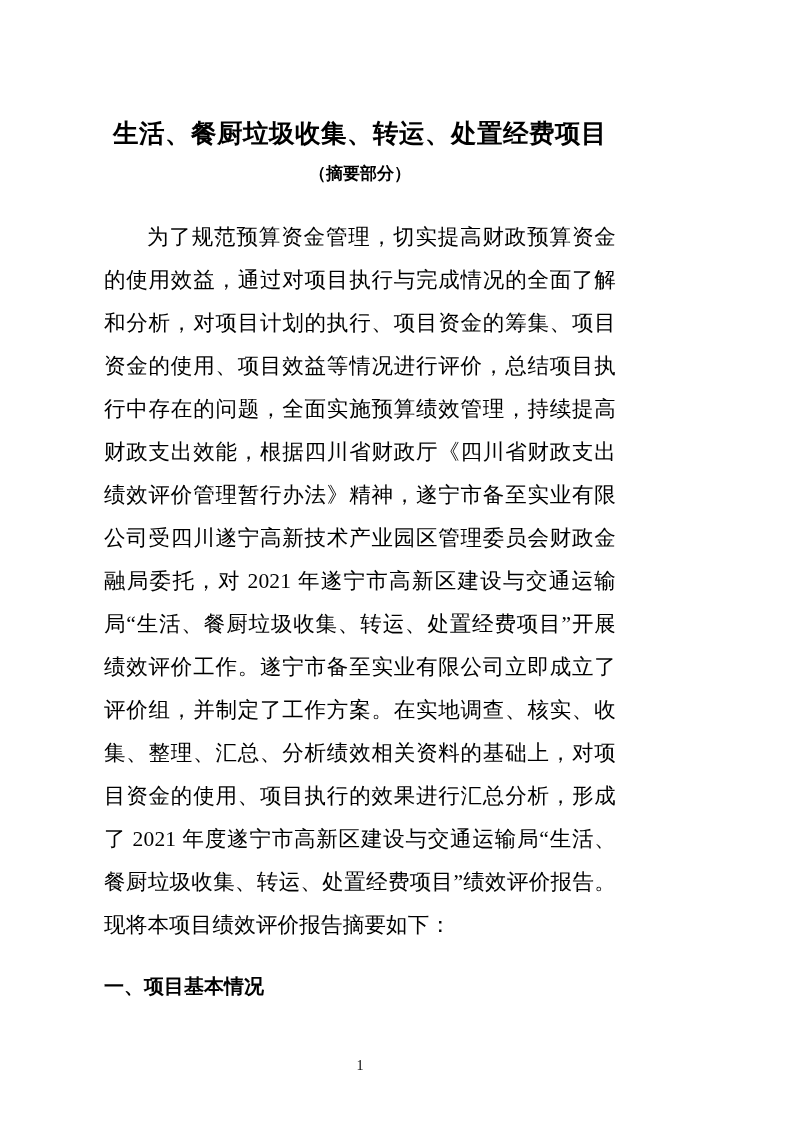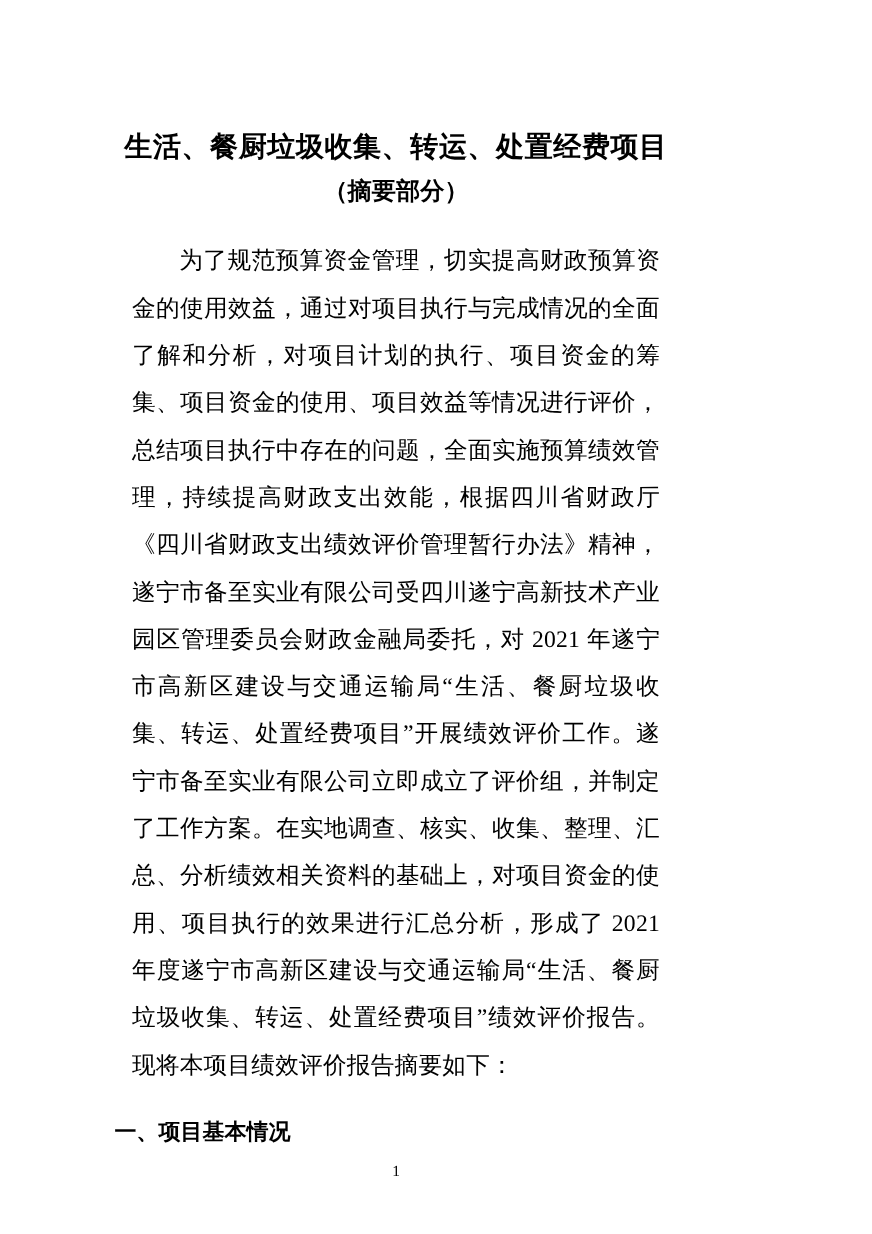--- a/index.html
+++ b/index.html
@@ -32,34 +32,34 @@
     letter-spacing: 0.5px;
     margin: 18px 0 0 0;
   }
   .doc-title .line {
     display: block;
     white-space: nowrap;
   }
   .doc-subtitle {
     text-align: center;
     font-weight: bold;
-    font-size: 22px;
+    font-size: 17px;
     line-height: 40px;
     margin: 0 0 0 0;
   }
   .body-block {
     margin-top: 22px;
   }
   .para {
     font-size: 21.5px;
     line-height: 43px;
     text-align: justify;
     text-justify: inter-ideograph;
     text-indent: 2em;
-    margin: 16px;
+    margin: 0;
     letter-spacing: 0.2px;
   }
   .section-heading {
     font-size: 20px;
     line-height: 43px;
     font-weight: bold;
     margin: 18px 0 0 0;
     text-indent: 0;
   }
   .para-after-heading {

